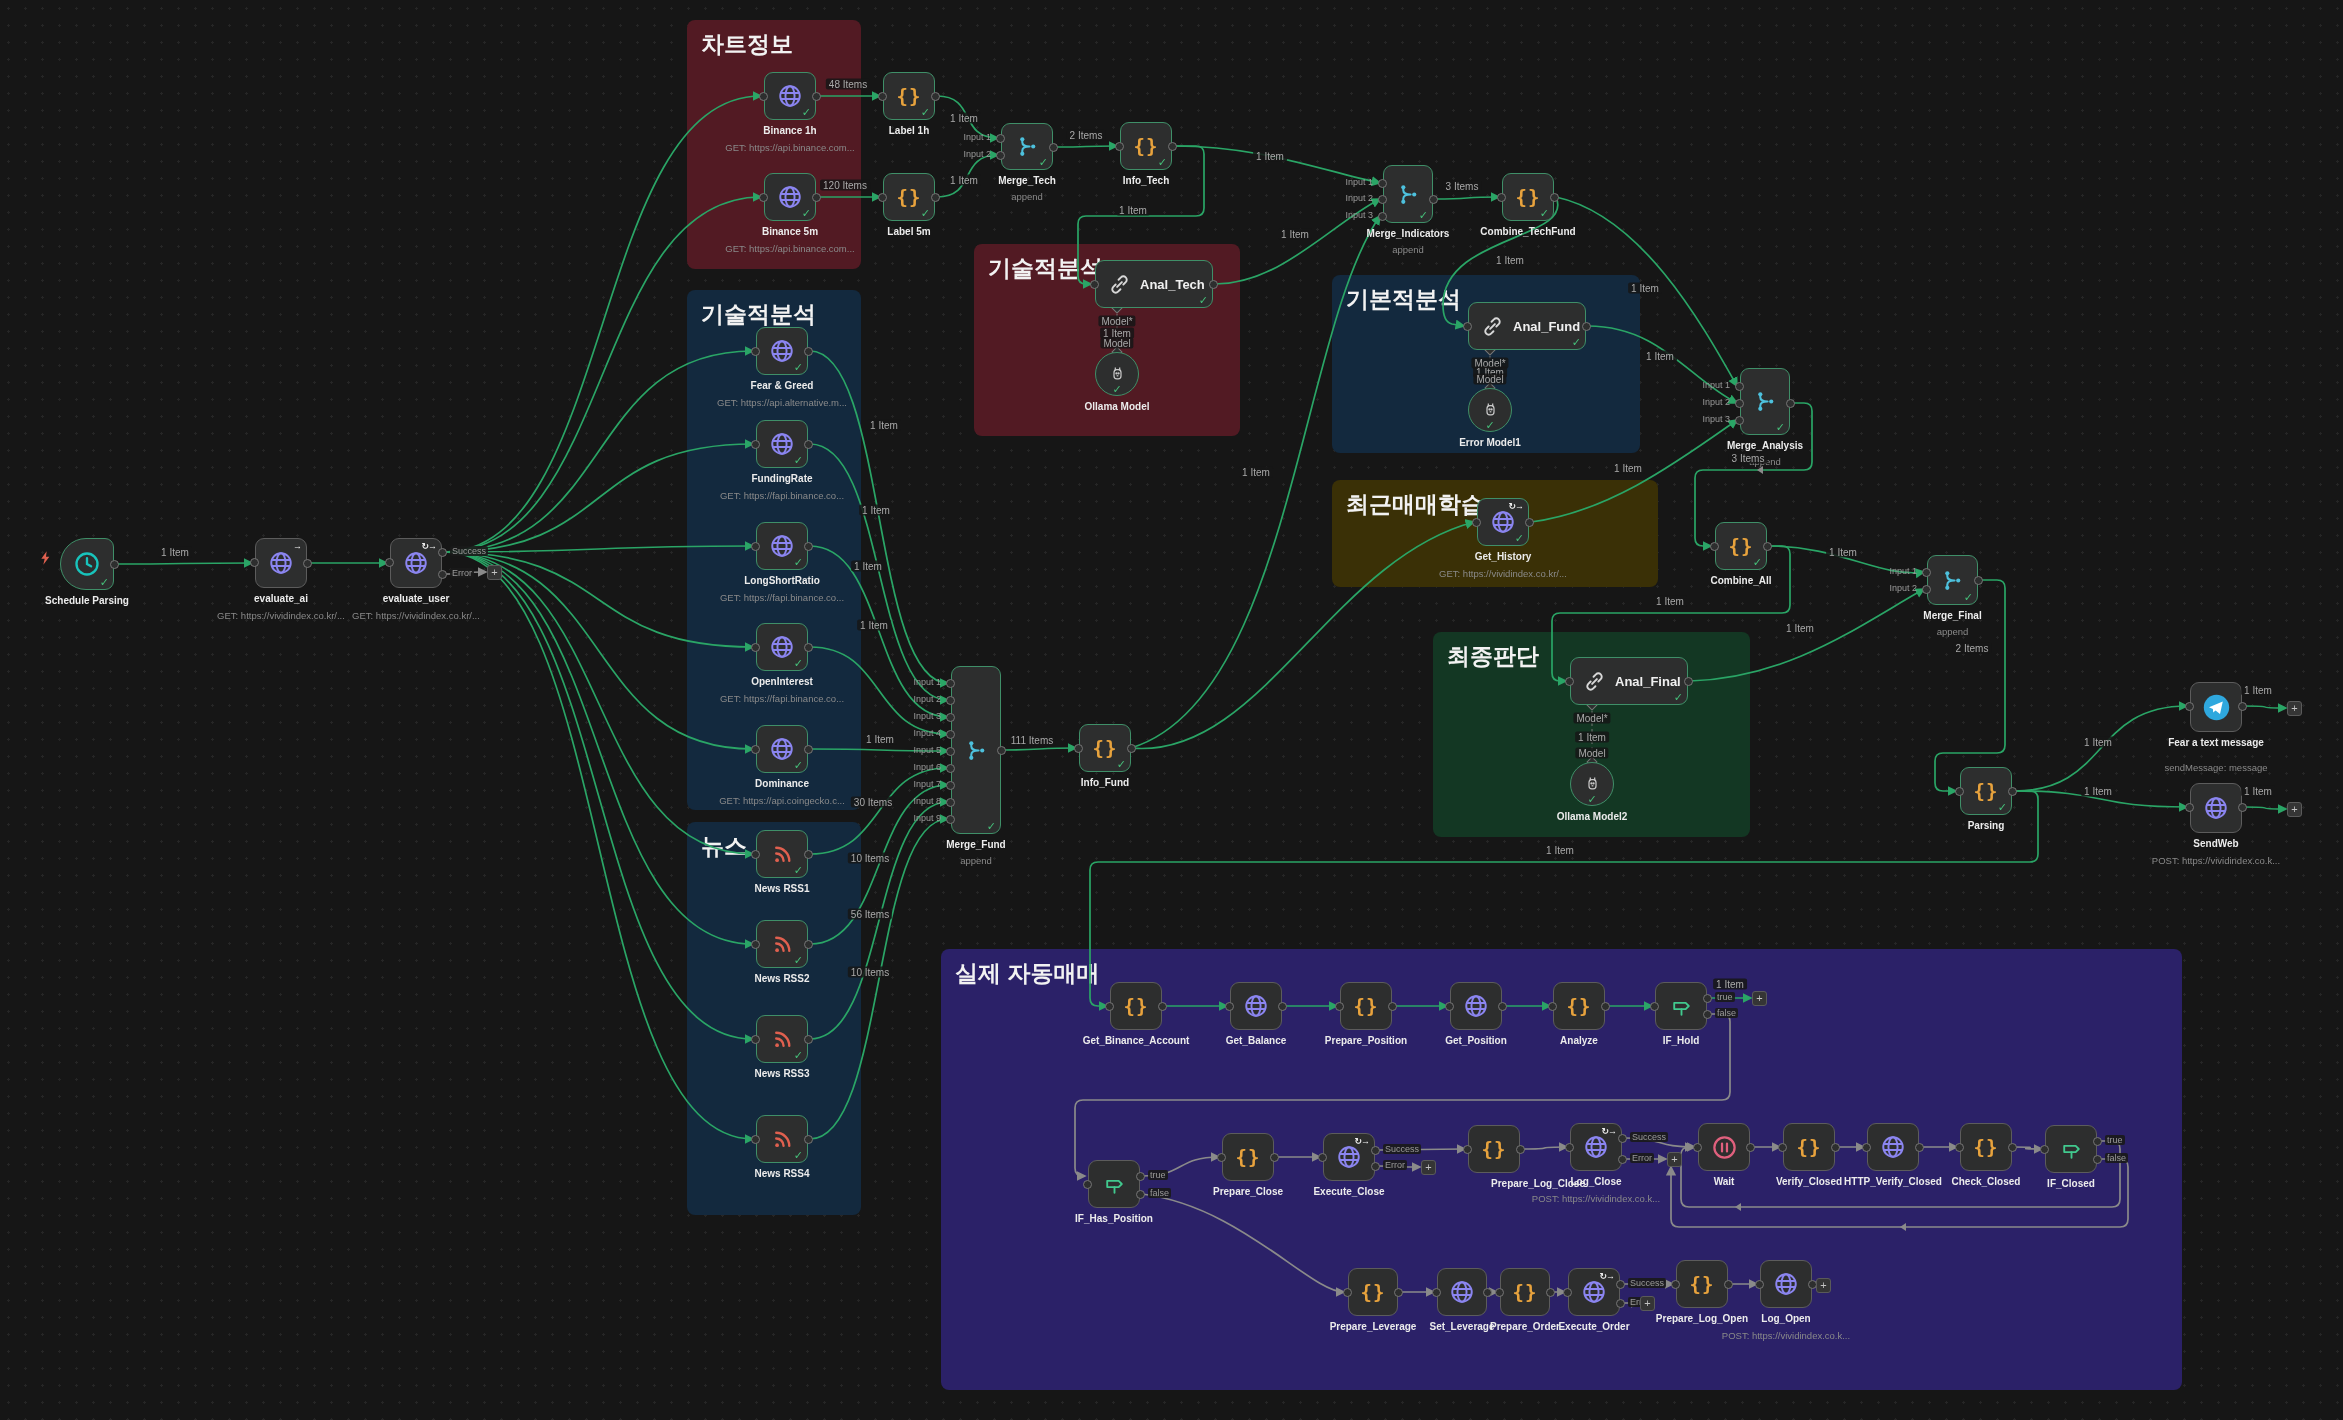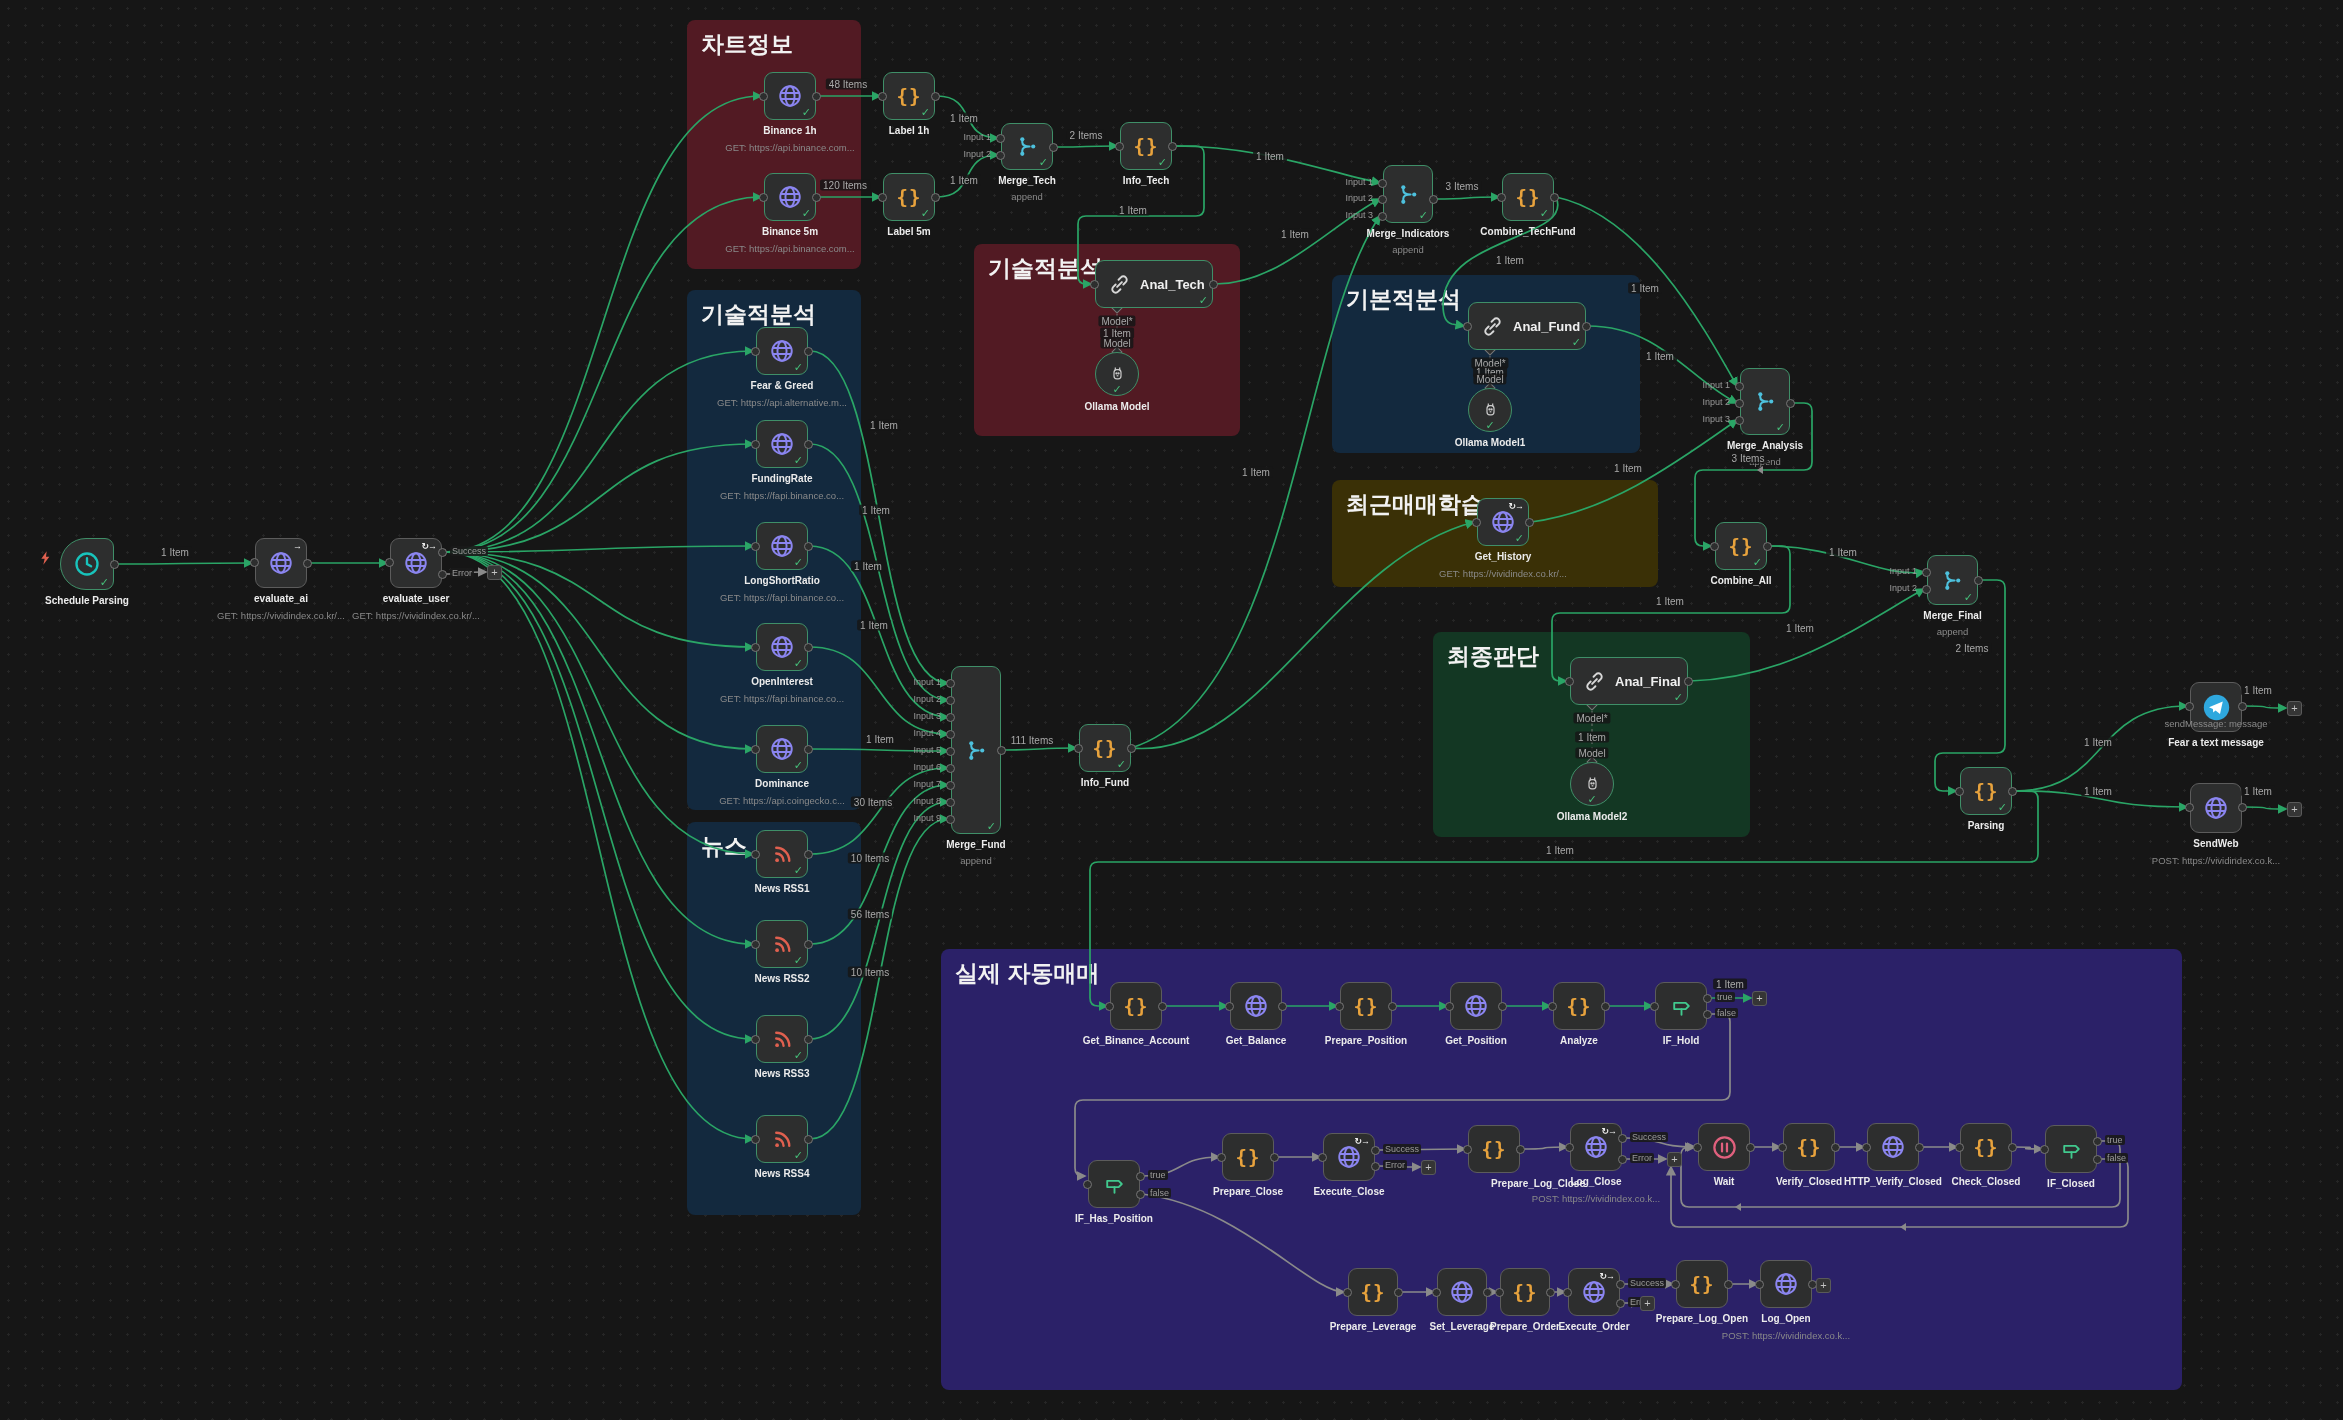--- a/index.html
+++ b/index.html
@@ -376,21 +376,21 @@
             <path d="M9.5 7.5V4M14.5 7.5V4"></path>
             <rect x="8" y="6.5" width="8" height="10.5" rx="3.2"></rect>
             <circle cx="10.8" cy="10.8" r="0.6" fill="#c9c9c9"></circle>
             <circle cx="13.2" cy="10.8" r="0.6" fill="#c9c9c9"></circle>
             <path d="M11 13.5h2"></path>
           </g>
         </svg>
       </span>
       <span class="badge">✓</span>
     </div>
-    <div class="nlabel" style="left: 1490px; top: 437px;">Ollama Model1</div>
+    <div class="nlabel" style="left: 1490px; top: 437px;">Error Model1</div>
     <div class="node bg" style="left: 756px; top: 327px; width: 52px; height: 48px;">
       <span style="display: flex;">
         <svg viewBox="0 0 24 24" width="26" height="26">
           <g fill="none" stroke="#8b85f0" stroke-width="1.8">
             <circle cx="12" cy="12" r="9"></circle>
             <ellipse cx="12" cy="12" rx="4.2" ry="9"></ellipse>
             <path d="M3.6 9.2h16.8M3.6 14.8h16.8"></path>
           </g>
         </svg>
       </span>
@@ -682,21 +682,21 @@
     <div class="port" style="left: 2008px; top: 786.5px;"></div>
     <div class="node" style="left: 2190px; top: 682px; width: 52px; height: 50px;">
       <span style="display: flex;">
         <svg viewBox="0 0 24 24" width="29" height="29">
           <circle cx="12" cy="12" r="10.5" fill="#2fa8de"></circle>
           <path d="M5.8 11.7l11.4-4.6-2.3 10.2-3.7-2.8-1.9 1.6-.3-2.9z" fill="#fff"></path>
         </svg>
       </span>
     </div>
     <div class="nlabel" style="left: 2216px; top: 737px;">Fear a text message</div>
-    <div class="nsub" style="left: 2216px; top: 718px; text-align: center;">sendMessage: message</div>
+    <div class="nsub" style="left: 2216px; top: 762px; text-align: center;">sendMessage: message</div>
     <div class="port" style="left: 2185px; top: 701.5px;"></div>
     <div class="port" style="left: 2238px; top: 701.5px;"></div>
     <div class="node" style="left: 2190px; top: 783px; width: 52px; height: 50px;">
       <span style="display: flex;">
         <svg viewBox="0 0 24 24" width="26" height="26">
           <g fill="none" stroke="#8b85f0" stroke-width="1.8">
             <circle cx="12" cy="12" r="9"></circle>
             <ellipse cx="12" cy="12" rx="4.2" ry="9"></ellipse>
             <path d="M3.6 9.2h16.8M3.6 14.8h16.8"></path>
           </g>

